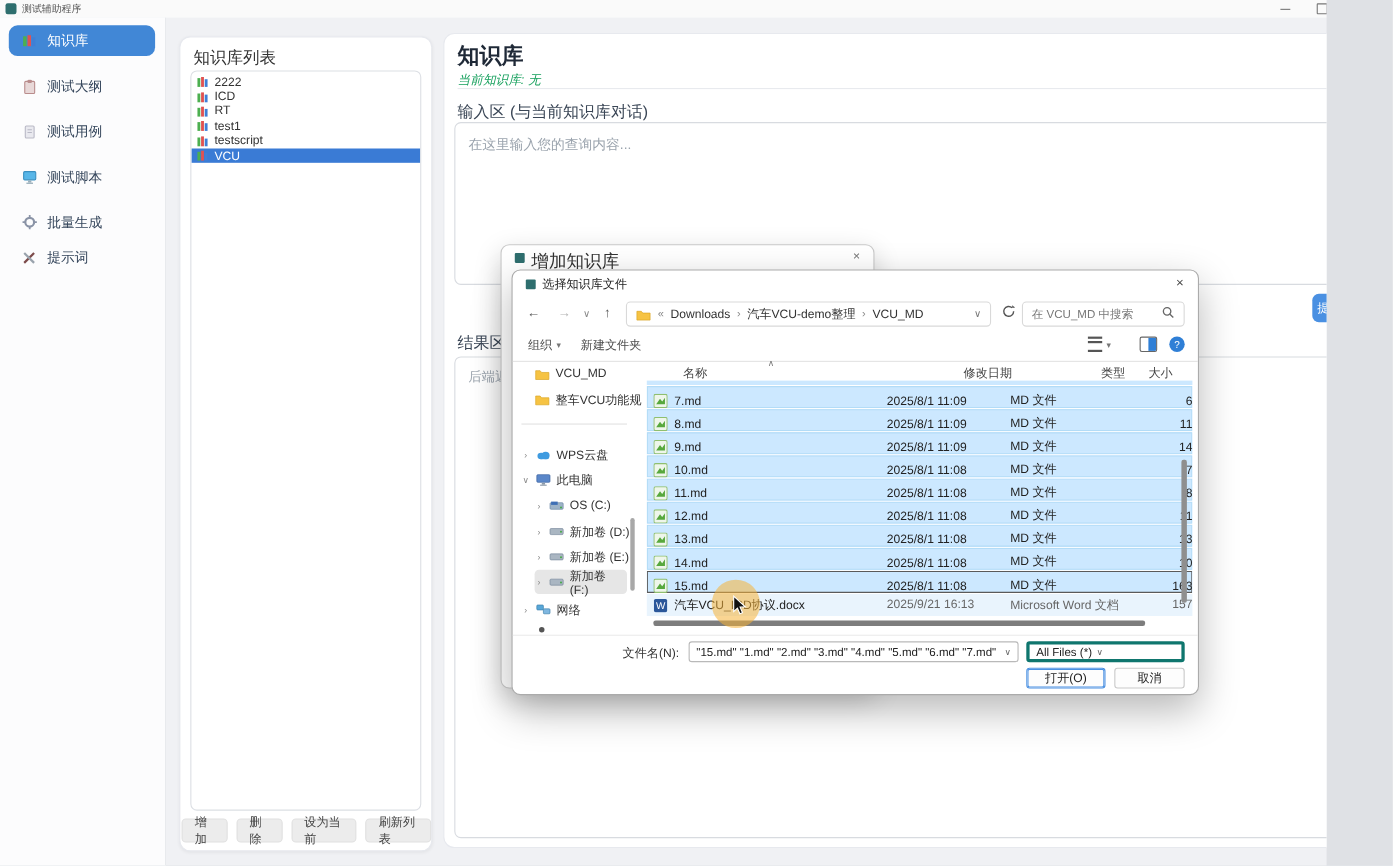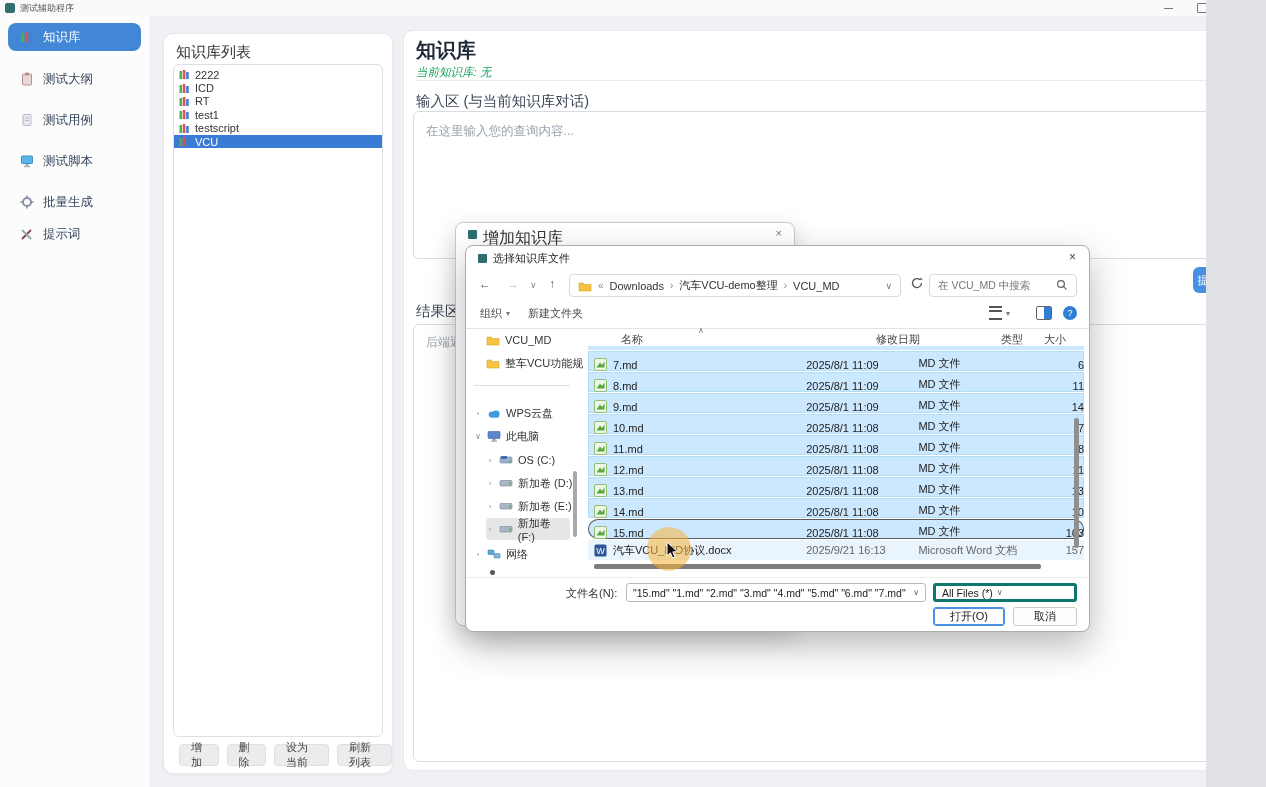--- a/index.html
+++ b/index.html
@@ -20,21 +20,21 @@
   .side-item.active{background:#4187d6;color:#fff;}
   .sicon{width:14px;height:14px;display:inline-flex;}
   
   .kb-card{position:absolute;left:163px;top:33px;width:230px;height:741px;background:#fff;border:1px solid #e7e9ee;
            border-radius:10px;box-shadow:0 1px 3px rgba(0,0,0,.05);box-sizing:border-box;}
   .kb-title{position:absolute;left:12px;top:9px;font-size:15px;color:#333;}
   .kb-list{position:absolute;left:9px;top:30px;width:210px;height:673px;border:1px solid #dcdfe4;border-radius:6px;
            background:#fff;overflow:hidden;padding-top:3px;box-sizing:border-box;}
   .kb-item{height:13.4px;display:flex;align-items:center;gap:5px;padding-left:5px;font-size:11px;color:#333;}
   .kb-item.selected{background:#3a7bd5;color:#fff;}
-  .kb-buttons{position:absolute;left:15px;bottom:7px;display:flex;gap:8px;}
+  .kb-buttons{position:absolute;left:1px;bottom:7px;display:flex;gap:8px;}
   .kb-btn{height:20px;padding:0 11px;font-size:11px;background:#ececec;border:1px solid #e0e0e0;border-radius:4px;
           color:#444;display:flex;align-items:center;}
   
   .main-card{position:absolute;left:403px;top:30px;width:842px;height:741px;background:#fff;border:1px solid #e7e9ee;
              border-radius:10px;box-sizing:border-box;}
   .main-title{position:absolute;left:12px;top:6px;font-size:20px;font-weight:700;color:#1f2937;}
   .current-kb{position:absolute;left:12px;top:34px;font-size:11.5px;color:#16a05d;font-style:italic;}
   .main-divider{position:absolute;left:12px;right:10px;top:49px;border-top:1px solid #e8eaee;}
   .section-label{position:absolute;font-size:14.5px;color:#3a4656;}
   .input-box{position:absolute;left:9px;top:80px;width:823px;height:148px;border:1px solid #d8dbe0;border-radius:6px;box-sizing:border-box;}
@@ -79,21 +79,21 @@
   .tchev{font-size:8px;color:#8a8a8a;width:8px;text-align:center;}
   .tree-divider{position:absolute;left:8px;top:139px;width:96px;border-top:1px solid #e2e2e2;}
   .tree-sb{position:absolute;left:107px;top:225px;width:4px;height:66px;background:#a8a8a8;border-radius:2px;}
   .tree-dot{position:absolute;left:24px;top:324px;width:5px;height:5px;border-radius:50%;background:#555;}
   
   .lhead{position:absolute;top:86px;font-size:11px;color:#444;}
   .sortmark{position:absolute;left:232px;top:80px;font-size:8px;color:#777;}
   .frow{position:absolute;left:122px;width:496px;height:20px;display:flex;align-items:center;font-size:11px;color:#222;}
   .frow.sel{background:#cce8ff;box-shadow:inset 0 0 0 1px #b3dcf7;align-items:flex-end;}
   .frow.hov{background:#e9f4fd;}
-  .frow.focus{box-shadow:inset 0 0 0 1px #5a5a5a;border-radius:10px;}
+  .frow.focus{box-shadow:inset 0 0 0 1px #5a5a5a;}
   .fic{width:13px;height:13px;margin-left:6px;margin-right:6px;flex:0 0 auto;display:inline-flex;}
   .fname{width:203px;overflow:hidden;white-space:nowrap;}
   .fdate{width:118px;}
   .ftype{width:128px;}
   .fsize{width:46px;text-align:right;overflow:hidden;white-space:nowrap;}
   .partial-row{position:absolute;left:122px;top:100px;width:496px;height:4px;background:#cce8ff;}
   .hsb{position:absolute;left:128px;top:318px;width:447px;height:5px;background:#7d7d7d;border-radius:2px;}
   .vsb{position:absolute;left:608px;top:172px;width:5px;height:130px;background:#8f8f8f;border-radius:2px;}
   
   .fd-footer-sep{position:absolute;left:0;top:331px;width:625px;border-top:1px solid #ececec;}

